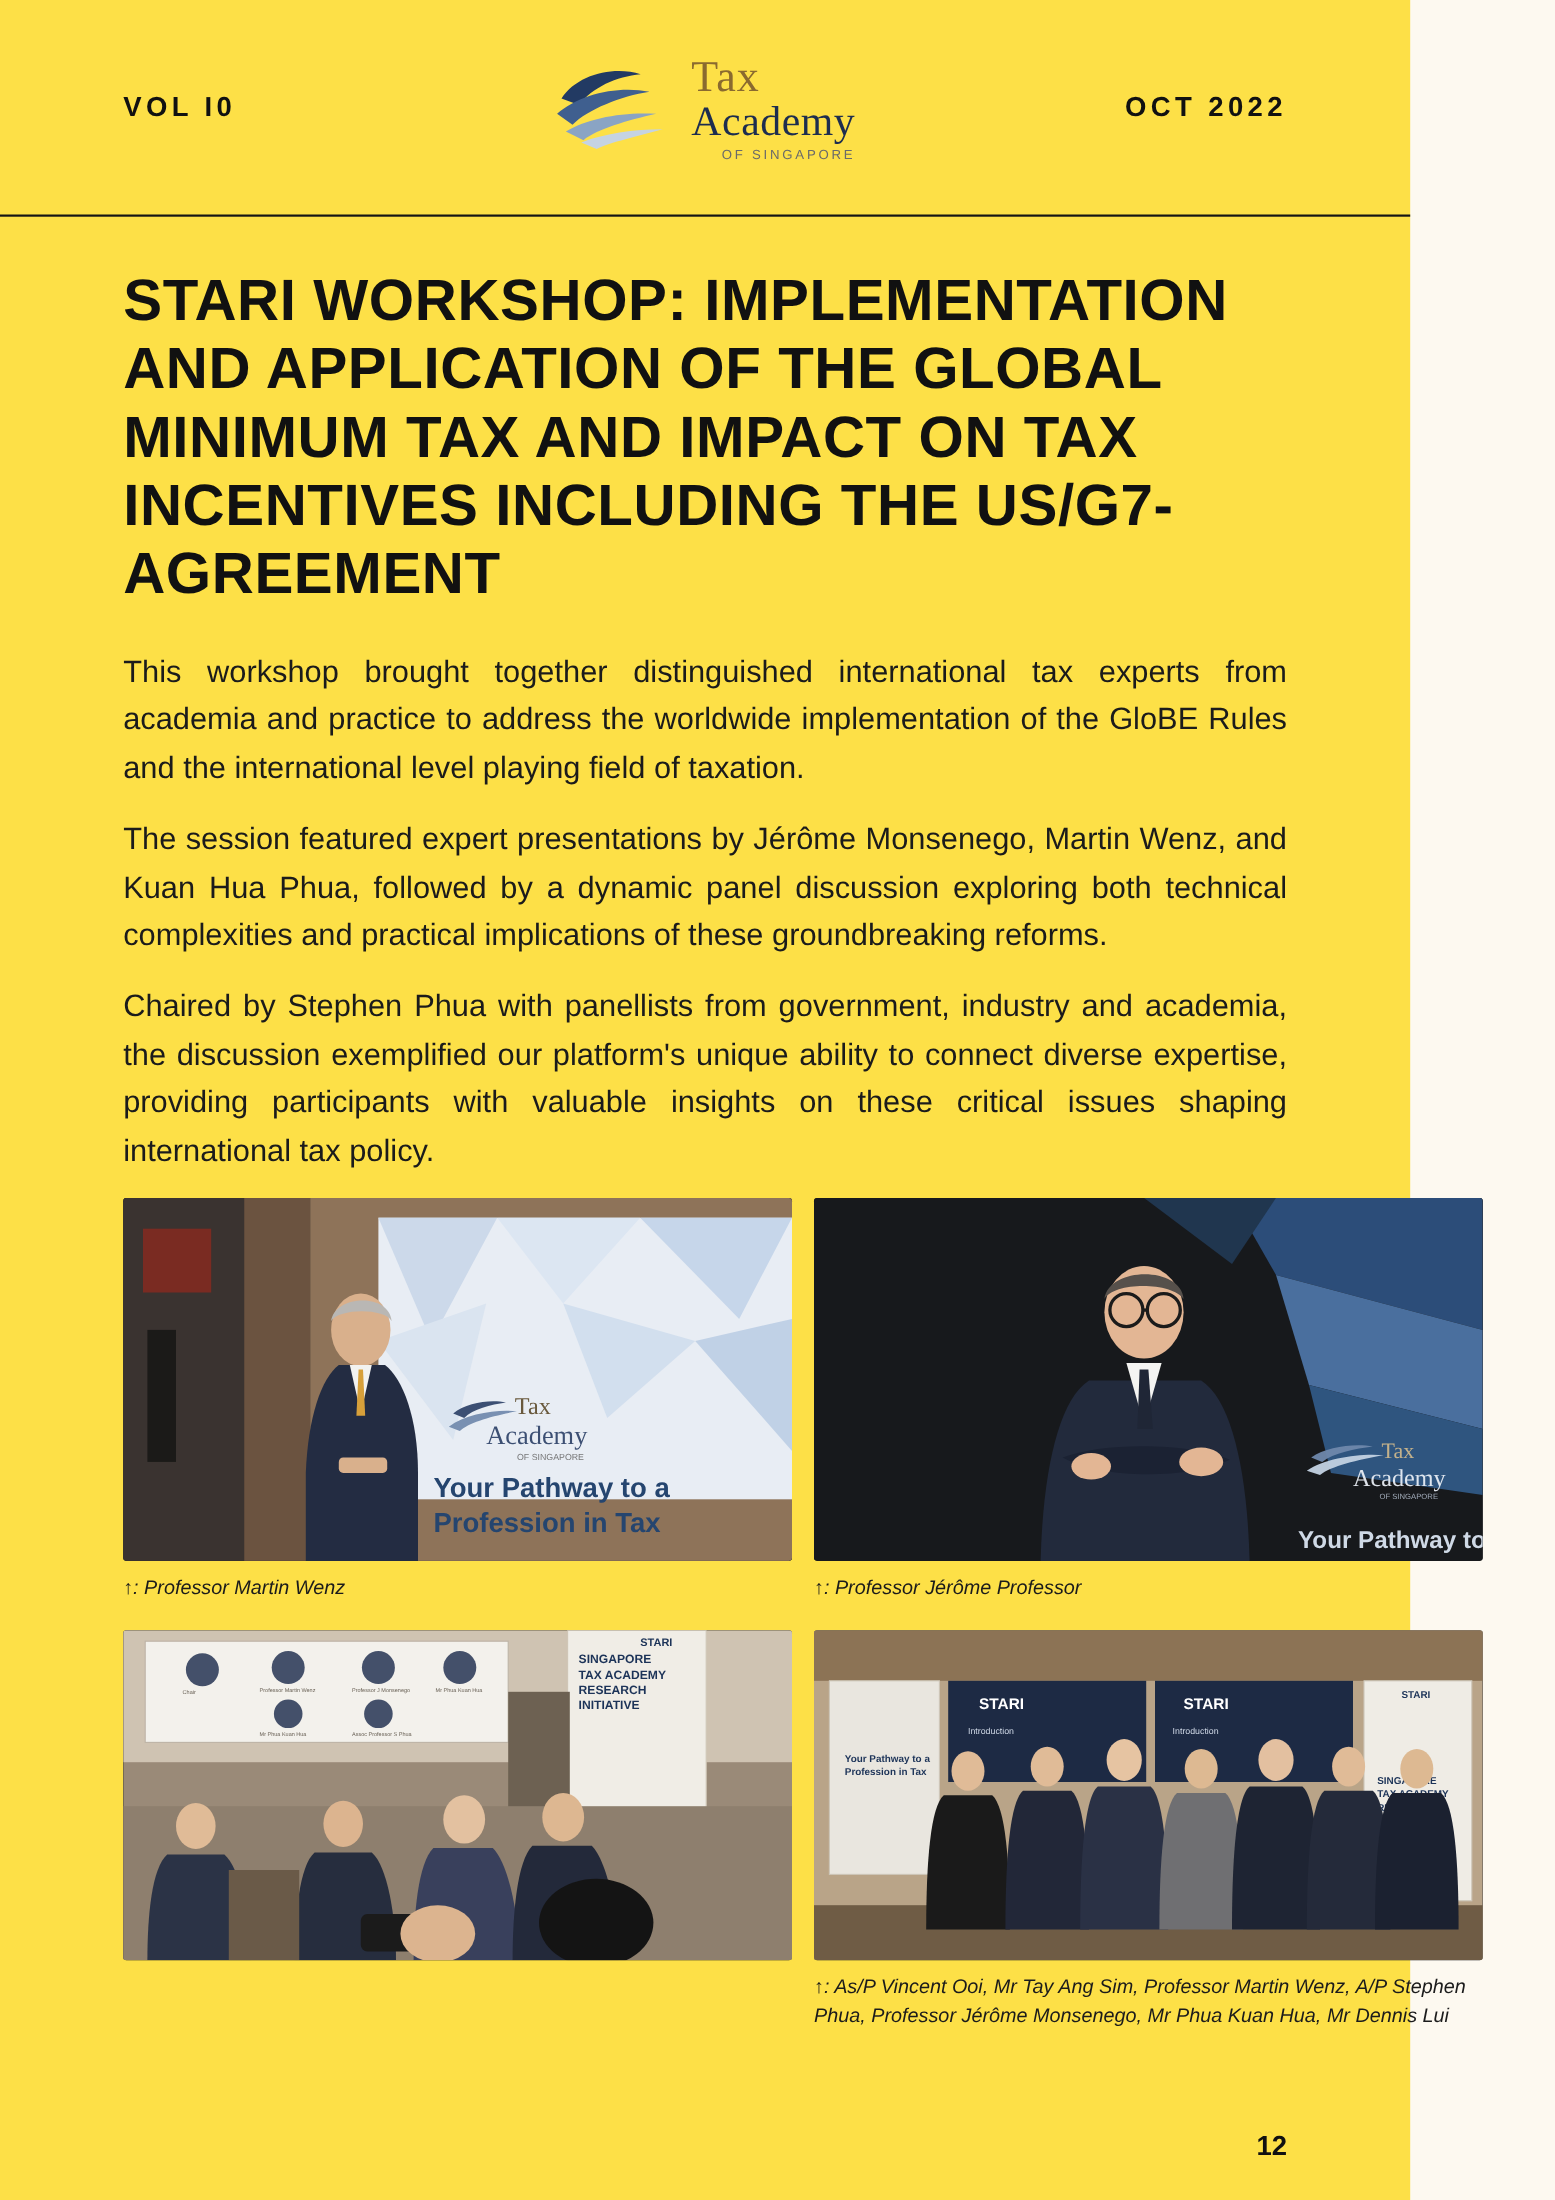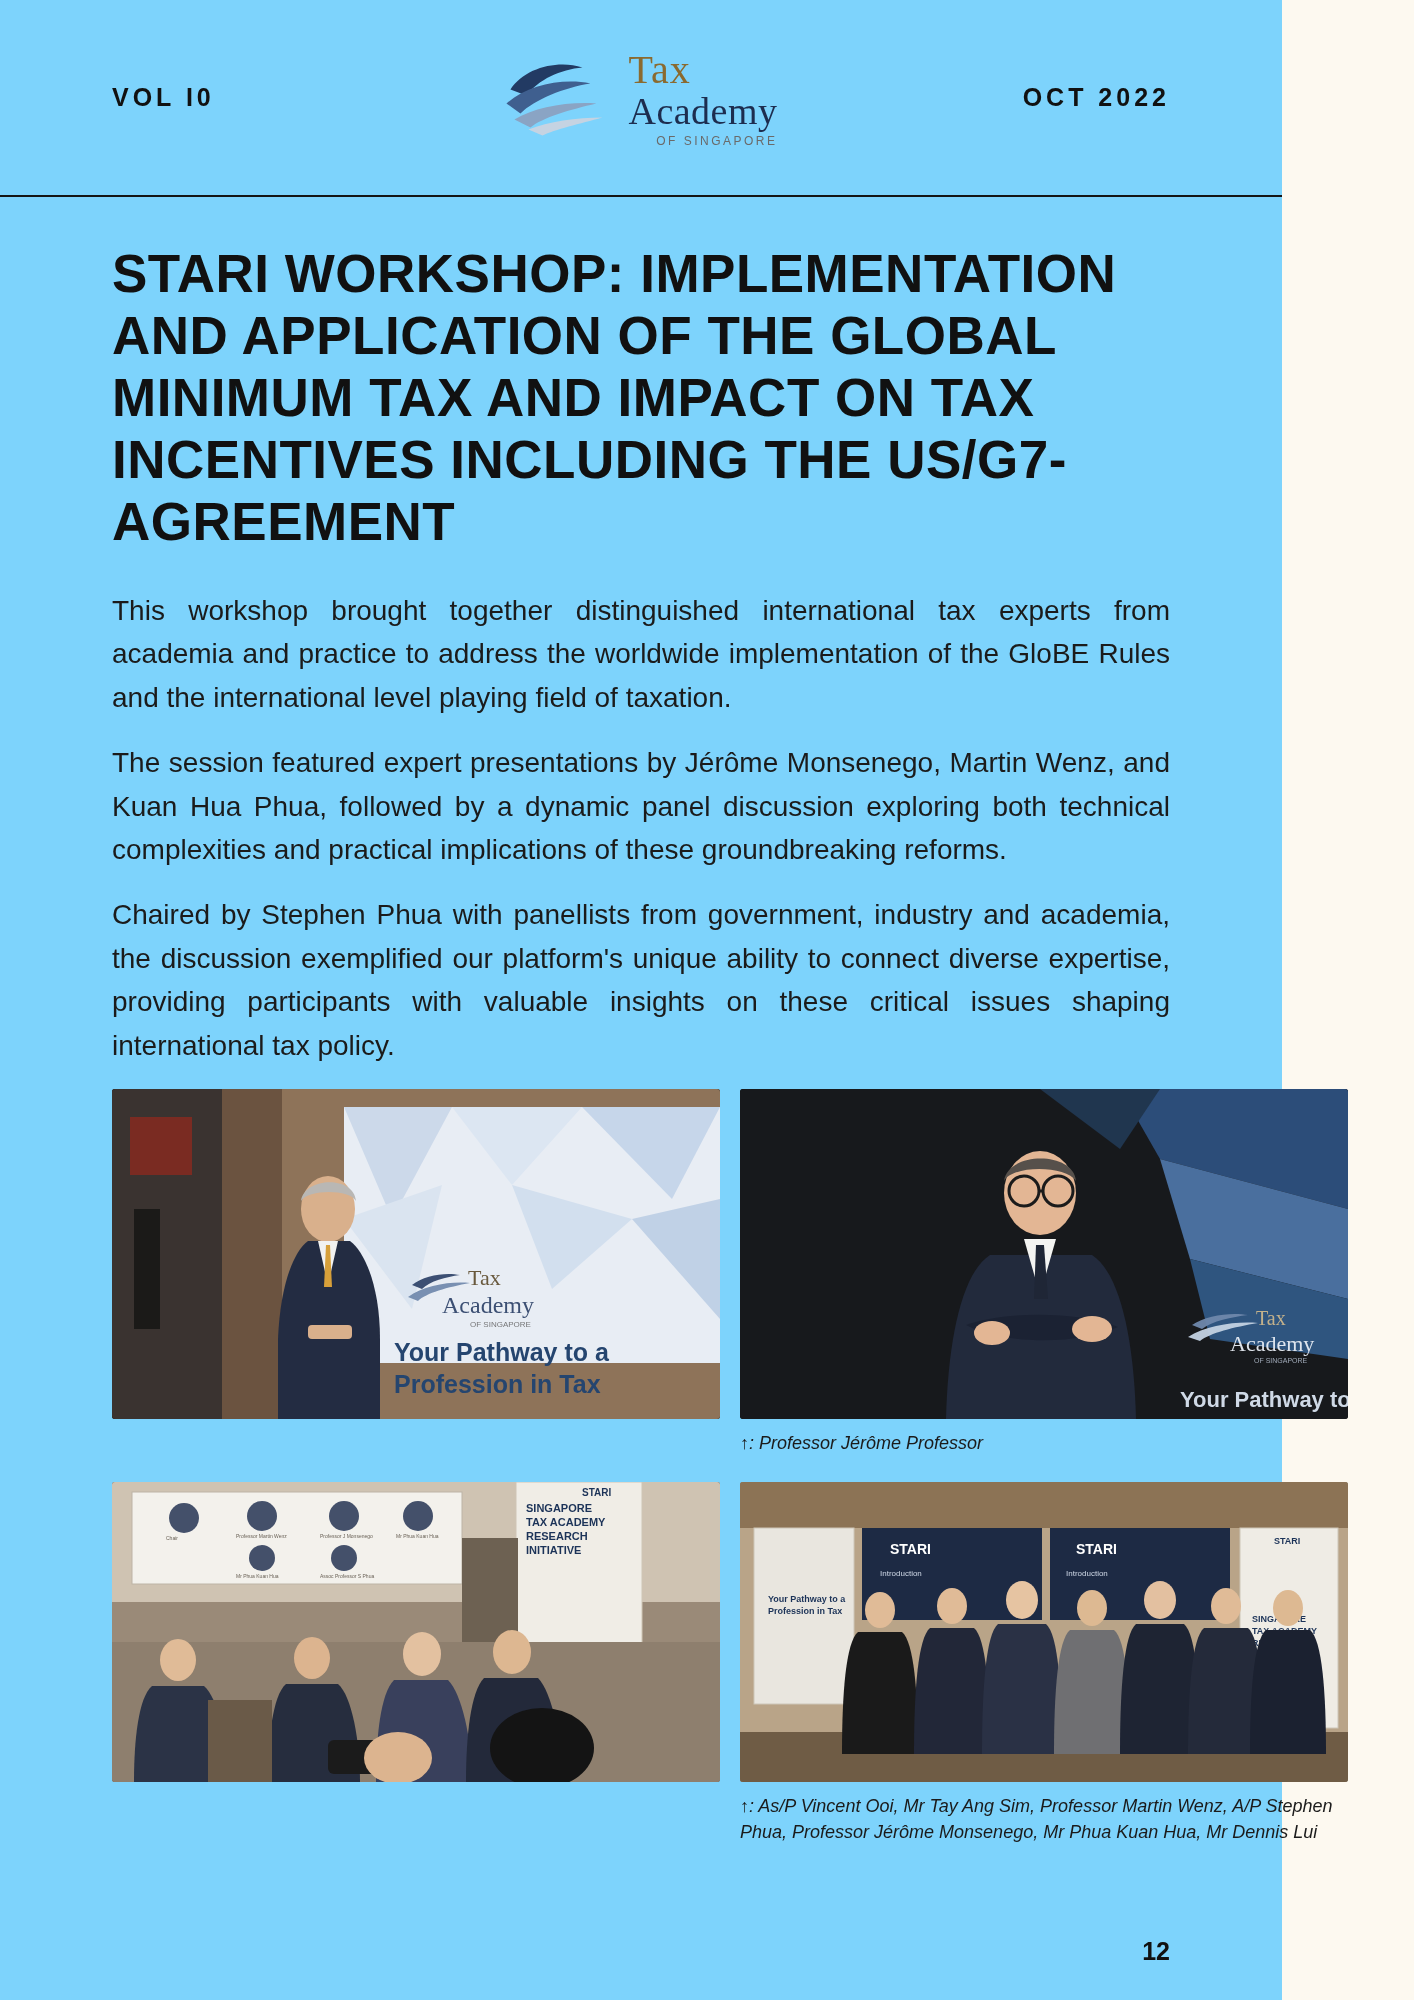--- a/index.html
+++ b/index.html
@@ -8,21 +8,21 @@
     height: 2000px;
     background: #fdf9f0;
     font-family: "Liberation Sans", sans-serif;
     color: #1a1a1a;
     overflow: hidden;
   }
   .page {
     position: relative;
     width: 1282px;
     height: 2000px;
-    background: #7dd3fc;
+    background: #fde047;
   }
 
   
   .header {
     position: relative;
     height: 197px;
     border-bottom: 2px solid #141414;
     display: flex;
     align-items: center;
     justify-content: space-between;
@@ -192,20 +192,21 @@
                 <ellipse cx="216" cy="120" rx="27" ry="33" fill="#d9b08c"></ellipse>
                 <path d="M189 112 C192 88, 242 86, 244 112 C238 100, 196 100, 189 112 Z" fill="#b9b7b4"></path>
                 <path d="M196 152 C180 164, 168 200, 166 250 L268 250 C268 200, 254 164, 238 152 Z" fill="#232c42"></path>
                 <path d="M206 152 L216 196 L226 152 Z" fill="#f2f2f0"></path>
                 <path d="M214 156 L218 156 L220 198 L212 198 Z" fill="#d7a03a"></path>
                 <path d="M166 250 L268 250 L268 330 L166 330 Z" fill="#232c42"></path>
                 <rect x="196" y="236" width="44" height="14" rx="4" fill="#d9b08c"></rect>
               </g>
             </svg>
           </div>
+          <div class="caption">↑: Professor Martin Wenz</div>
         </div>
 
         <div class="cell">
           <div class="photo">
             <svg class="ph" viewBox="0 0 608 330" preserveAspectRatio="none">
               <rect x="0" y="0" width="608" height="330" fill="#17191c"></rect>
               <polygon points="380,0 608,0 608,120 420,70" fill="#2c4d79"></polygon>
               <polygon points="420,70 608,120 608,210 450,170" fill="#4a6f9e"></polygon>
               <polygon points="450,170 608,210 608,270 470,250" fill="#2f557f"></polygon>
               <polygon points="300,0 420,0 380,60" fill="#20364f"></polygon>

